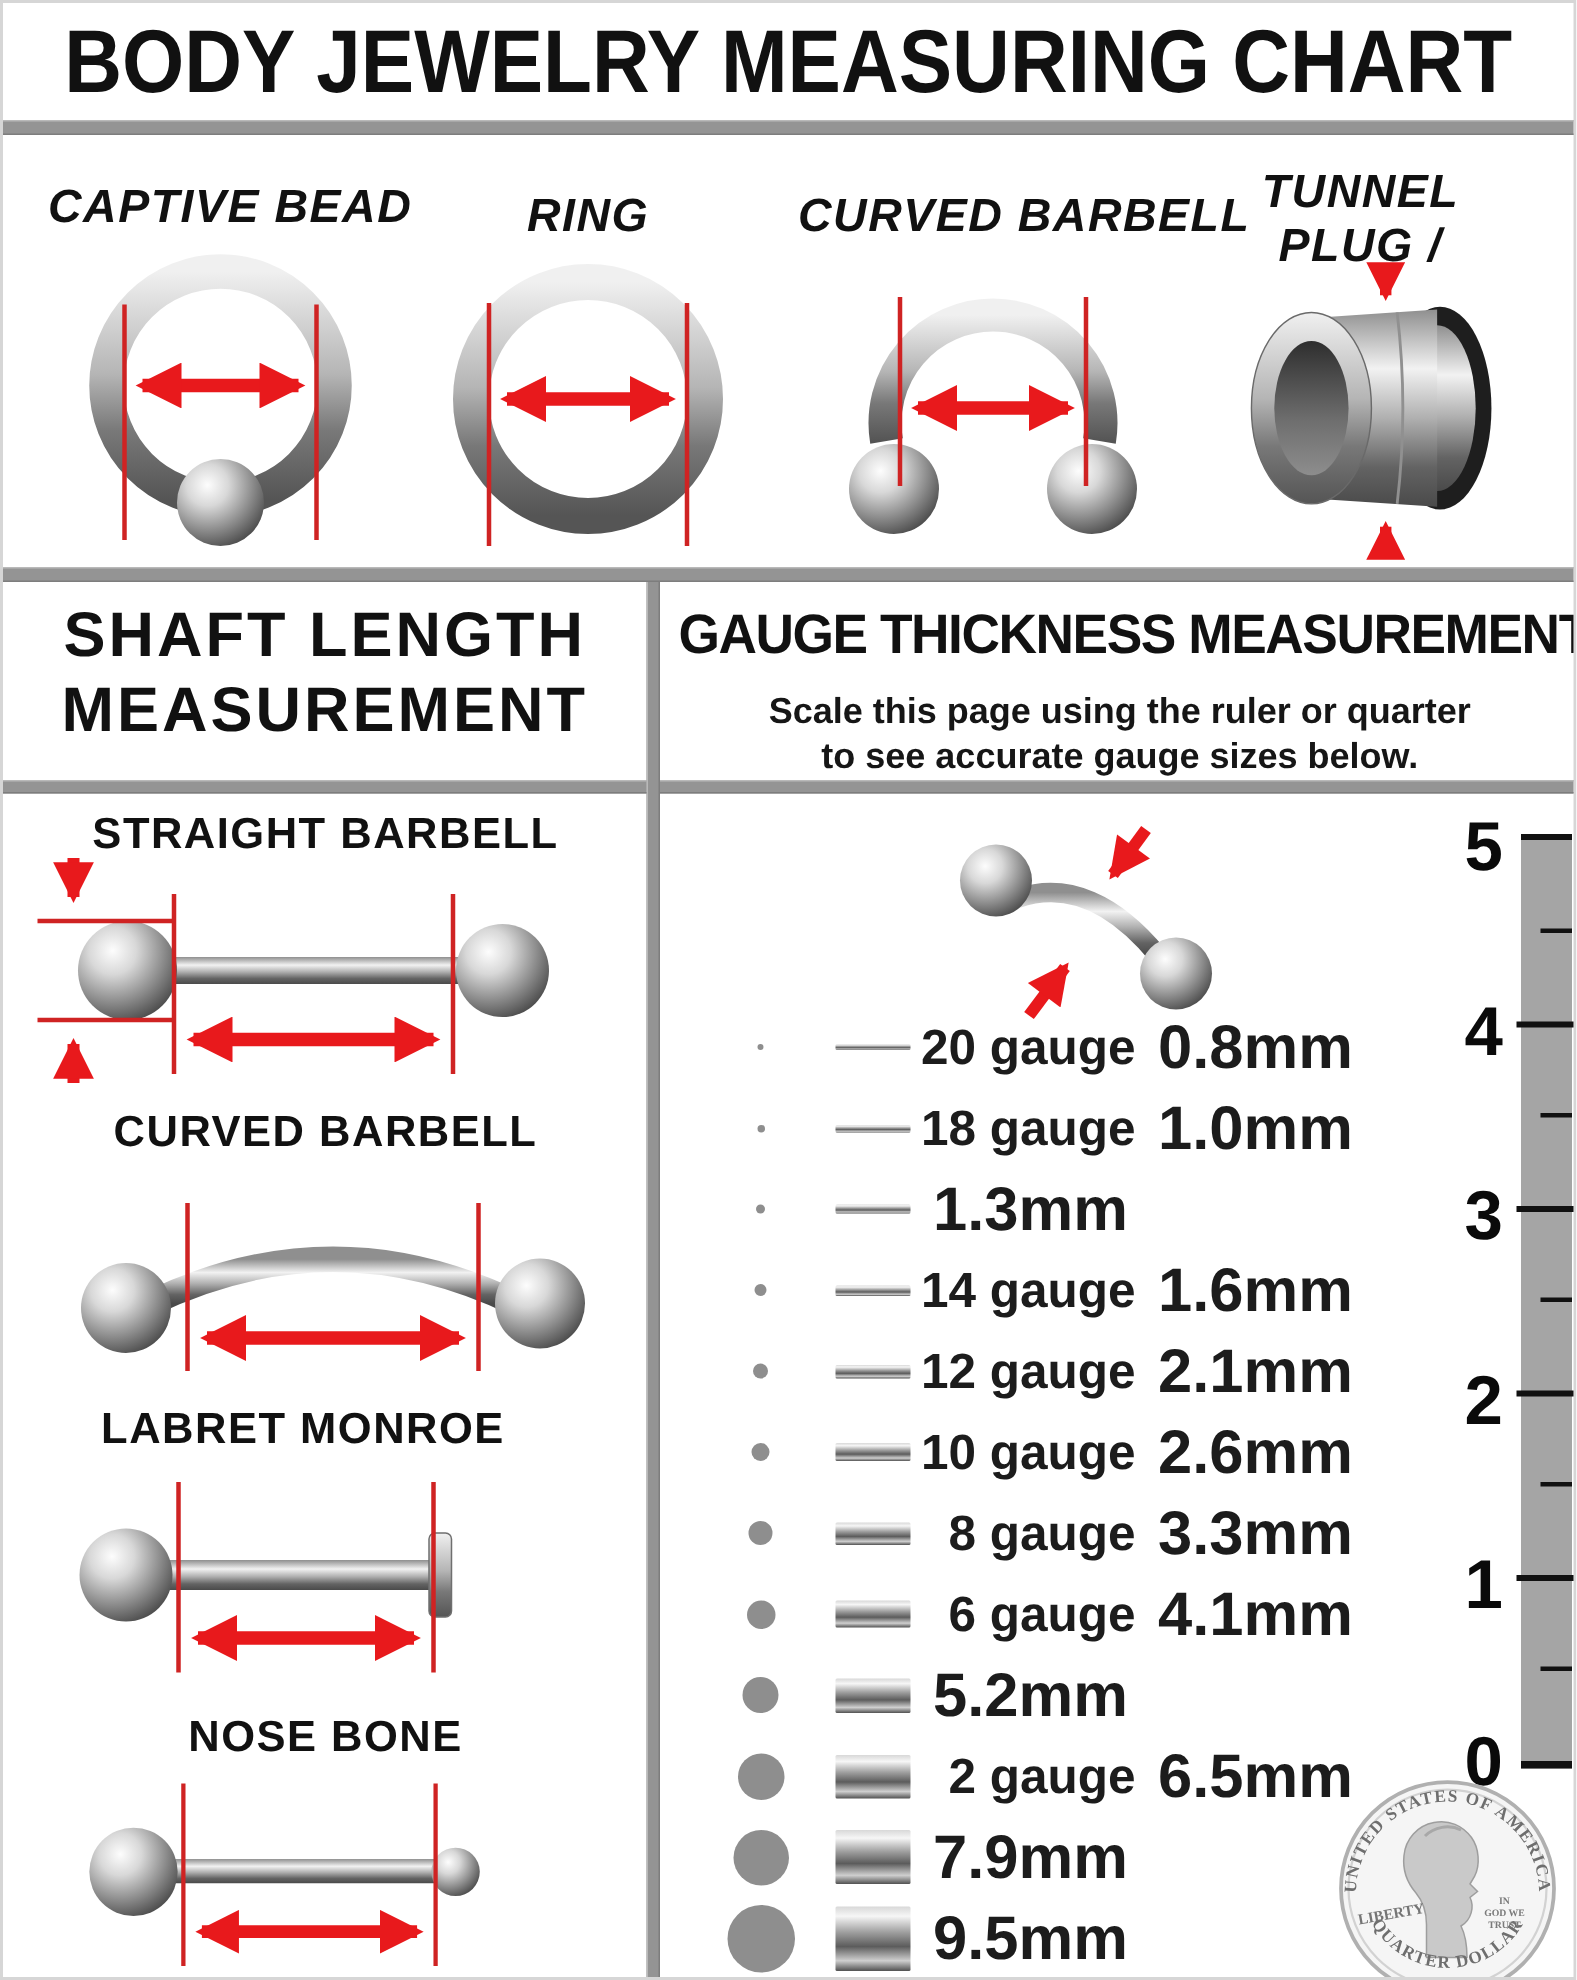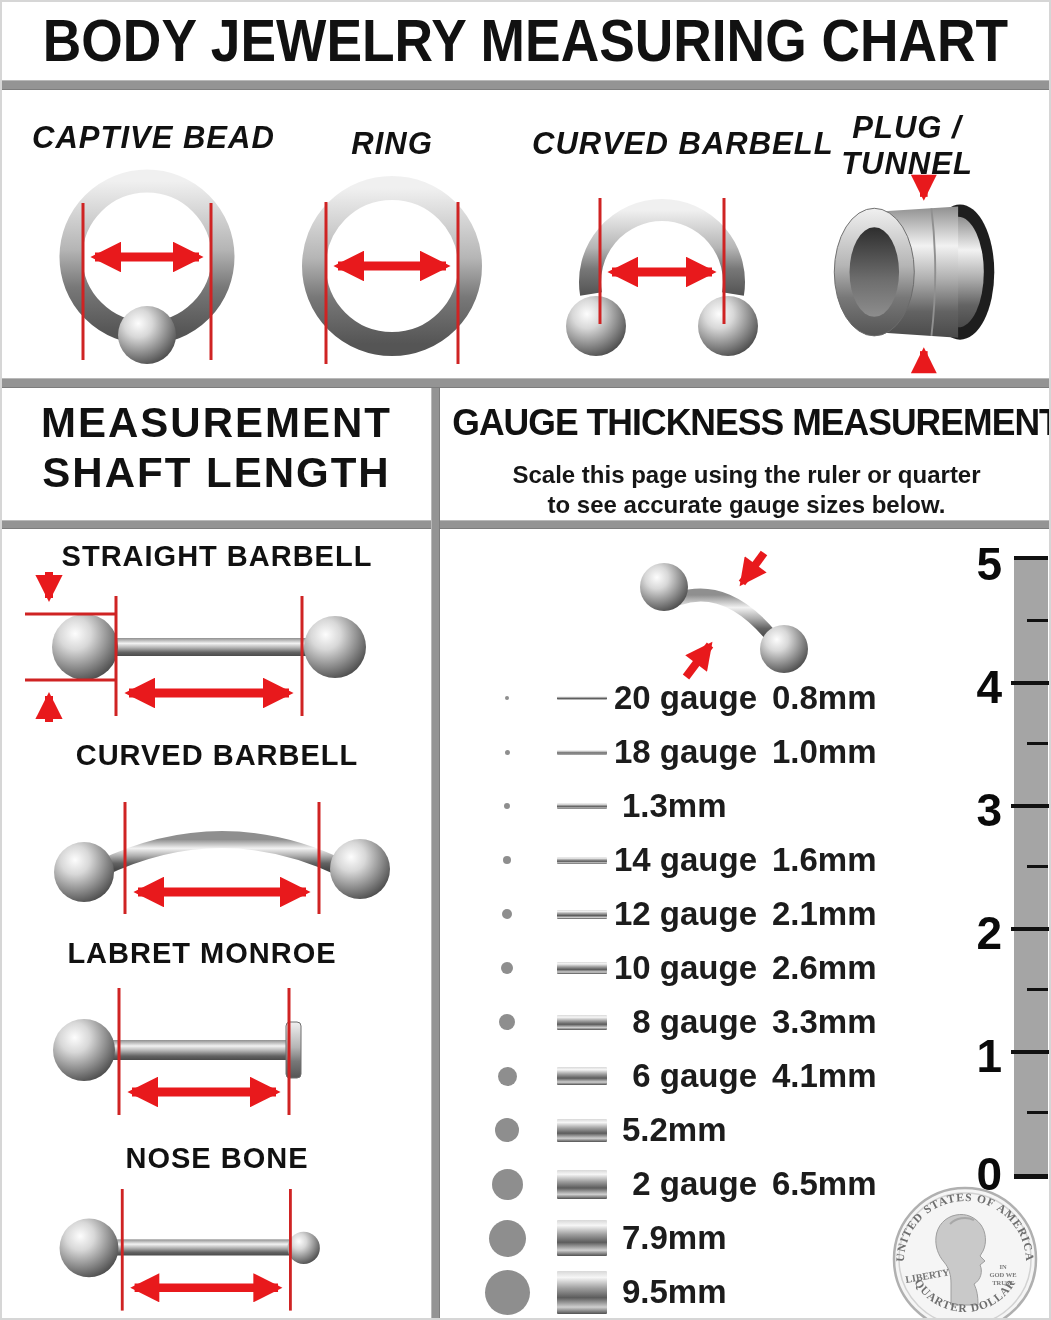--- a/index.html
+++ b/index.html
@@ -30,21 +30,21 @@
     left:438px;top:458px;width:613px;text-align:center;
     font-size:24px;font-weight:700;line-height:30px;color:#161616;
   }
   .item-label{font-size:29px;font-weight:800;letter-spacing:1px;text-align:center;white-space:nowrap;}
   .gauge-list{left:455px;top:645px;width:480px;margin-top:24px;}
   .gauge-row{display:grid;grid-template-columns:100px 50px 150px 145px;align-items:center;height:54px;}
   .dot-cell{display:flex;justify-content:center;align-items:center;}
   .dot{background:#8e8e8e;border-radius:50%;width:4px;height:4px;}
   .bar{width:50px;background:linear-gradient(180deg,#d8d8d8 0%,#f6f6f6 15%,#9f9f9f 40%,#5c5c5c 62%,#cfcfcf 84%,#515151 100%);border-radius:1px;}
   .g-label{font-size:33px;font-weight:600;color:#1c1c1c;text-align:right;white-space:nowrap;}
-  .g-mm{font-size:33px;font-weight:600;color:#1c1c1c;text-align:left;margin-left:15px;white-space:nowrap;}
+  .g-mm{font-size:41px;font-weight:600;color:#1c1c1c;text-align:left;margin-left:15px;white-space:nowrap;}
   .ruler-bar{
     left:1012px;top:554px;width:34px;height:623px;background:#a5a5a5;
     border-top:4px solid #111;border-bottom:5px solid #111;box-sizing:border-box;
   }
   .tick-major{position:absolute;left:-3px;width:40px;height:4px;background:#111;}
   .tick-half{position:absolute;right:0;width:21px;height:3px;background:#111;}
   .ruler-num{position:absolute;width:60px;text-align:right;font-size:46px;font-weight:900;line-height:50px;color:#0a0a0a;}
   svg{display:block;}
 </style>
 </head>
@@ -114,40 +114,40 @@
     <circle cx="54" cy="152" r="30" fill="url(#gm-ball)"></circle>
     <circle cx="186" cy="152" r="30" fill="url(#gm-ball)"></circle>
     <g>
       <line x1="58" y1="24" x2="58" y2="150" stroke="#cf2323" stroke-width="3"></line>
       <line x1="182" y1="24" x2="182" y2="150" stroke="#cf2323" stroke-width="3"></line>
       <line x1="70" y1="98" x2="170" y2="98" stroke="#e8191c" stroke-width="9" marker-start="url(#ah)" marker-end="url(#ah)"></line>
     </g>
   </svg>
 
   <div class="abs fig-label" style="left:800px;top:108px;width:210px;line-height:36px">
+    <div>TUNNEL</div>
     <div>PLUG /</div>
-    <div>TUNNEL</div>
   </div>
   <svg class="abs" style="left:818px;top:172px" width="200" height="200" viewBox="0 0 200 210">
     <line x1="104" y1="4" x2="104" y2="24" stroke="#e8191c" stroke-width="8" marker-end="url(#ah)"></line>
     <ellipse cx="142" cy="103" rx="36" ry="71" fill="#1e1e1e"></ellipse>
     <ellipse cx="140" cy="103" rx="27" ry="58" fill="url(#gm-shaft)"></ellipse>
     <path d="M 50 40 L 140 34 L 140 172 L 50 166 Z" fill="url(#gm-shaft)"></path>
     <path d="M 112 36 Q 120 103 112 170" fill="none" stroke="#909090" stroke-width="2"></path>
     <ellipse cx="52" cy="103" rx="42" ry="67" fill="url(#gm-ring)" stroke="#6a6a6a" stroke-width="1"></ellipse>
     <ellipse cx="52" cy="103" rx="26" ry="47" fill="url(#gm-hole)"></ellipse>
     <line x1="104" y1="206" x2="104" y2="186" stroke="#e8191c" stroke-width="8" marker-end="url(#ah)"></line>
   </svg>
 
   <div class="abs hdiv" style="left:0;top:376px;width:1051px;height:10px"></div>
   <div class="abs vdiv" style="left:429px;top:386px;width:9px;height:934px"></div>
 
   <div class="abs sec-head-left">
+    <div>SHAFT LENGTH</div>
     <div>MEASUREMENT</div>
-    <div>SHAFT LENGTH</div>
   </div>
   <div class="abs hdiv" style="left:0;top:518px;width:429px;height:9px"></div>
 
   <div class="abs item-label" style="left:25px;top:538px;width:380px">STRAIGHT BARBELL</div>
   <svg class="abs" style="left:15px;top:556px" width="400" height="175" viewBox="0 0 400 175">
     <rect x="92" y="80" width="200" height="18" fill="url(#gm-shaft)"></rect>
     <circle cx="68" cy="89" r="33" fill="url(#gm-ball)"></circle>
     <circle cx="318" cy="89" r="31" fill="url(#gm-ball)"></circle>
     <g>
       <line x1="32" y1="14" x2="32" y2="40" stroke="#e8191c" stroke-width="8" marker-end="url(#ah)"></line>

